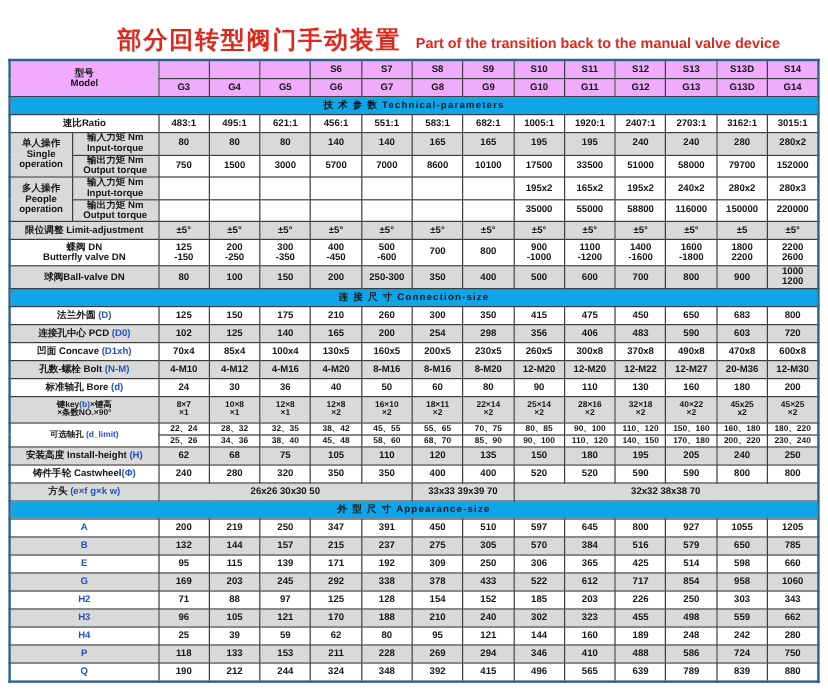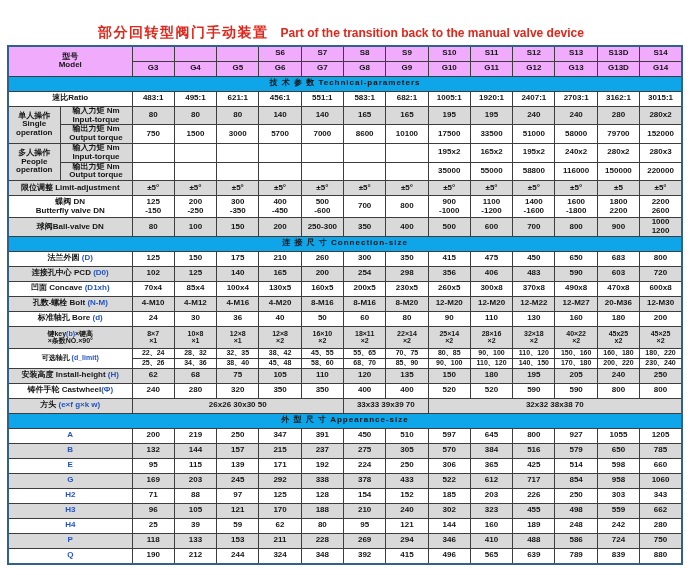--- a/index.html
+++ b/index.html
@@ -6,21 +6,21 @@
   body{
     width:690px;height:575px;background:#ffffff;overflow:hidden;
     font-family:"Liberation Sans","DejaVu Sans",sans-serif;
     -webkit-font-smoothing:antialiased;
   }
   .titleblock{margin:24px 0 4px 30px;color:#e0271c;}
   .t1{line-height:1.05;}
   .t1 .zh{font-size:18px;font-weight:bold;letter-spacing:1px;}
   .t1 .en{font-size:12px;font-weight:bold;margin-left:16px;}
   .t2{margin-left:68px;margin-top:2px;line-height:1.05;}
-  .t2 .zh{font-size:14px;font-weight:bold;letter-spacing:1.5px;}
+  .t2 .zh{font-size:20px;font-weight:bold;letter-spacing:1.5px;}
   .t2 .en{font-size:12px;font-weight:bold;margin-left:12px;}
 
   table.spec{
     border-collapse:collapse;table-layout:fixed;
     width:676px;margin:2px 7px 0 7px;
     border:2px solid #2e618e;
   }
   table.spec td{
     border:1px solid #3d3d3d;
     text-align:center;vertical-align:middle;
@@ -423,21 +423,21 @@
         <td class="g">650</td>
         <td class="g">785</td>
       </tr>
       <tr>
         <td class="lbl cen w" colspan="2"><span class="a">E</span></td>
         <td class="w">95</td>
         <td class="w">115</td>
         <td class="w">139</td>
         <td class="w">171</td>
         <td class="w">192</td>
-        <td class="w">224</td>
+        <td class="w">309</td>
         <td class="w">250</td>
         <td class="w">306</td>
         <td class="w">365</td>
         <td class="w">425</td>
         <td class="w">514</td>
         <td class="w">598</td>
         <td class="w">660</td>
       </tr>
       <tr>
         <td class="lbl cen g" colspan="2"><span class="a">G</span></td>

